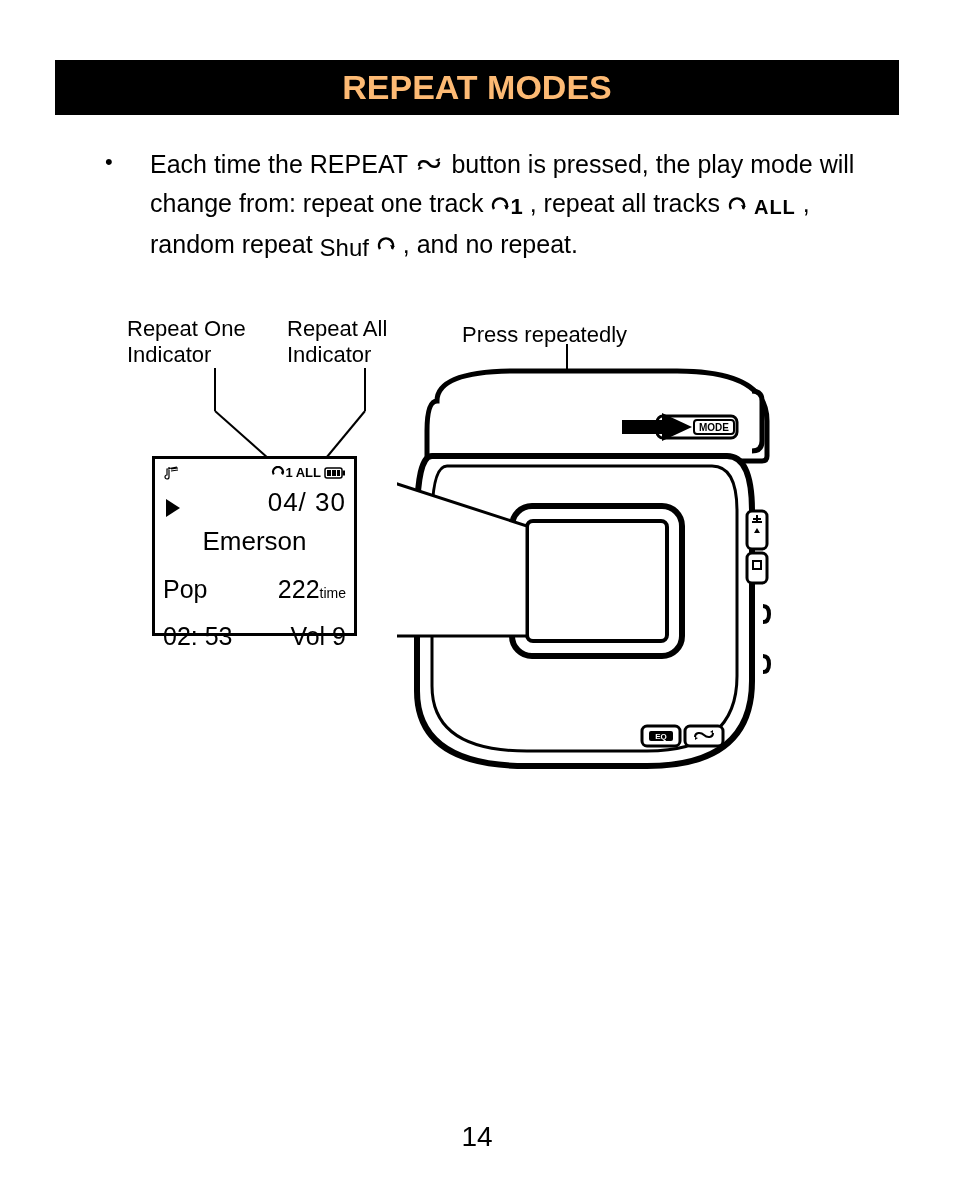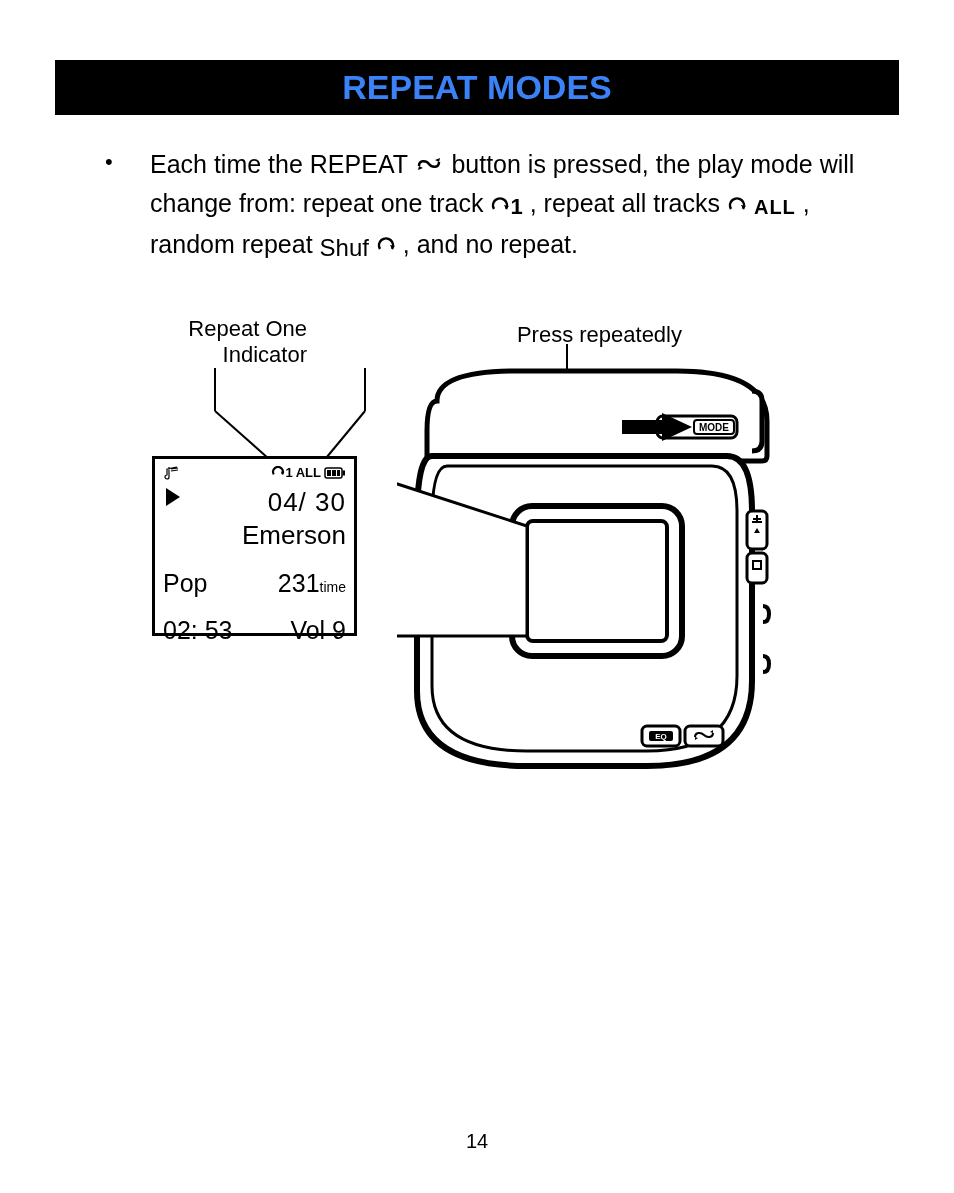--- a/index.html
+++ b/index.html
@@ -1,34 +1,34 @@
 <!DOCTYPE html>
 <html><head>
 <meta charset="utf-8">
 <style>
   html,body{margin:0;padding:0;background:#fff;font-family:Arial,Helvetica,sans-serif;color:#000}
   .page{width:954px;height:1193px;position:relative;box-sizing:border-box;padding:60px 55px 0 55px}
-  .title-bar{background:#000;color:#3b82f6;text-align:center;font-weight:bold;font-size:34px;padding:8px 0;font-family:Arial,Helvetica,sans-serif}
+  .title-bar{background:#000;color:#fdba74;text-align:center;font-weight:bold;font-size:34px;padding:8px 0;font-family:Arial,Helvetica,sans-serif}
   ul.bullets{margin:30px 0 0 0;padding:0 10px 0 40px;list-style:none}
   ul.bullets li{position:relative;font-size:25px;line-height:1.55;padding-left:55px;margin-bottom:6px}
   ul.bullets li::before{content:"•";position:absolute;left:10px;top:0;font-size:22px}
   .icon{display:inline-block;vertical-align:middle}
   .figure{position:relative;width:700px;height:470px;margin:50px auto 0 auto}
-  .callout{position:absolute;font-size:22px;text-align:right;line-height:1.2;font-family:"Segoe UI",Arial,sans-serif}
+  .callout{position:absolute;font-size:22px;text-align:left;line-height:1.2;font-family:"Segoe UI",Arial,sans-serif}
   .lcd{position:absolute;left:25px;top:140px;width:205px;height:180px;border:3px solid #000;background:#fff;font-family:"Segoe UI","Arial",sans-serif;padding:6px 8px;box-sizing:border-box}
   .lcd-top{display:flex;justify-content:space-between;align-items:center;font-size:15px}
-  .lcd-row2{display:flex;align-items:flex-start;margin-top:6px;font-size:26px}
+  .lcd-row2{display:flex;align-items:flex-end;margin-top:6px;font-size:26px}
   .lcd-row2 .play{margin-left:2px}
   .lcd-row2 .track{margin-left:auto;letter-spacing:1px}
-  .lcd-title{text-align:right;font-size:26px;margin-top:2px}
+  .lcd-title{text-align:center;font-size:26px;margin-top:8px}
   .lcd-row4{display:flex;justify-content:space-between;font-size:25px;margin-top:18px;align-items:baseline}
   .lcd-row4 .kbps{font-size:14px}
   .lcd-row5{display:flex;justify-content:space-between;font-size:25px;margin-top:18px}
   .device{position:absolute;left:270px;top:45px;width:400px;height:420px}
-  .page-num{position:absolute;bottom:40px;left:0;right:0;text-align:center;font-size:20px}
+  .page-num{position:absolute;bottom:40px;left:0;right:0;text-align:center;font-size:28px}
   svg{display:block}
 </style>
 </head>
 <body>
 
 <div class="page">
 
   <div class="title-bar">REPEAT MODES</div>
 
   <ul class="bullets">
@@ -64,20 +64,21 @@
             <path d="M16 12 l-2 -4 l5 1 z" fill="#000"></path>
           </svg>
       </span>
       <span>, and no repeat.</span>
     </li>
   </ul>
 
   <div class="figure">
 
     <div class="callout" style="left:0px;top:0px;width:180px">Repeat One Indicator</div>
+    <div class="callout" style="left:160px;top:0px;width:160px">Repeat All Indicator</div>
     <div class="callout" style="left:335px;top:6px;width:220px">Press repeatedly</div>
 
     <svg width="700" height="470" style="position:absolute;left:0;top:0">
       <line x1="88" y1="52" x2="88" y2="95" stroke="#000" stroke-width="2"></line>
       <line x1="88" y1="95" x2="160" y2="159" stroke="#000" stroke-width="2"></line>
       <line x1="238" y1="52" x2="238" y2="95" stroke="#000" stroke-width="2"></line>
       <line x1="238" y1="95" x2="185" y2="159" stroke="#000" stroke-width="2"></line>
       <line x1="440" y1="28" x2="440" y2="80" stroke="#000" stroke-width="2"></line>
     </svg>
 
@@ -112,21 +113,21 @@
         <span class="play">
           <svg width="16" height="20" viewBox="0 0 16 20">
               <path d="M1 1 L15 10 L1 19 Z" fill="#000"></path>
             </svg>
         </span>
         <span class="track">04/ 30</span>
       </div>
       <div class="lcd-title">Emerson</div>
       <div class="lcd-row4">
         <span>Pop</span>
-        <span><span>231</span><span class="kbps">time</span></span>
+        <span><span>222</span><span class="kbps">time</span></span>
       </div>
       <div class="lcd-row5">
         <span>02: 53</span>
         <span>Vol 9</span>
       </div>
     </div>
 
     <div class="device">
       <svg width="400" height="420" viewBox="0 0 400 420">
 

